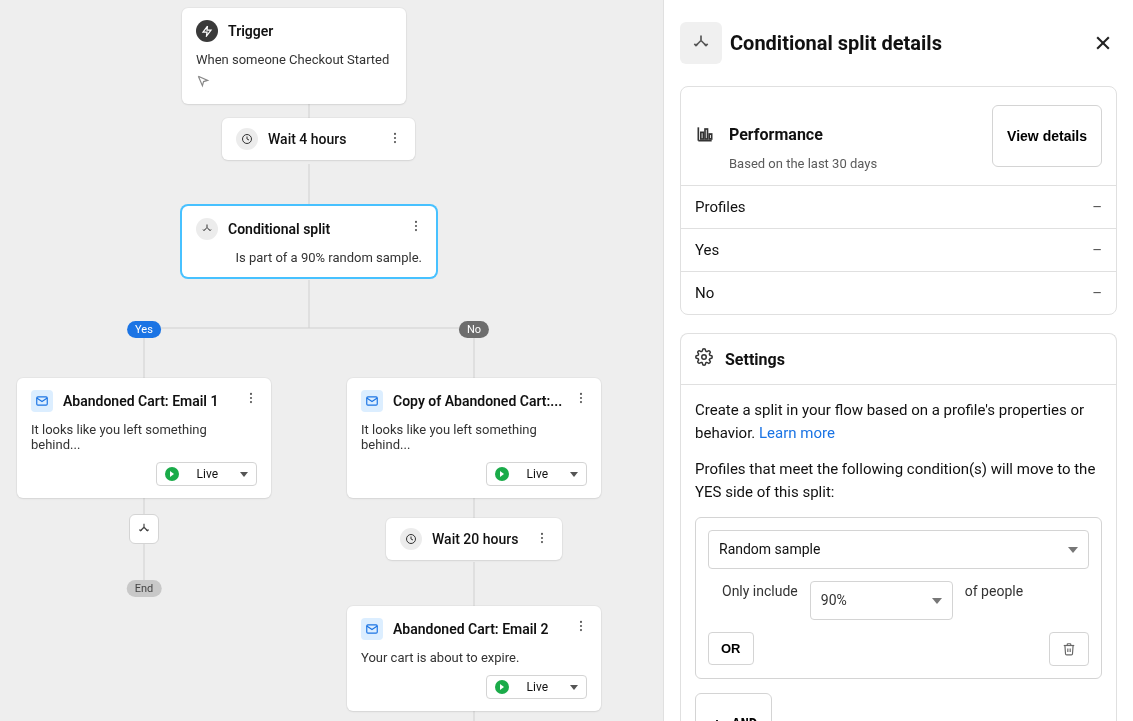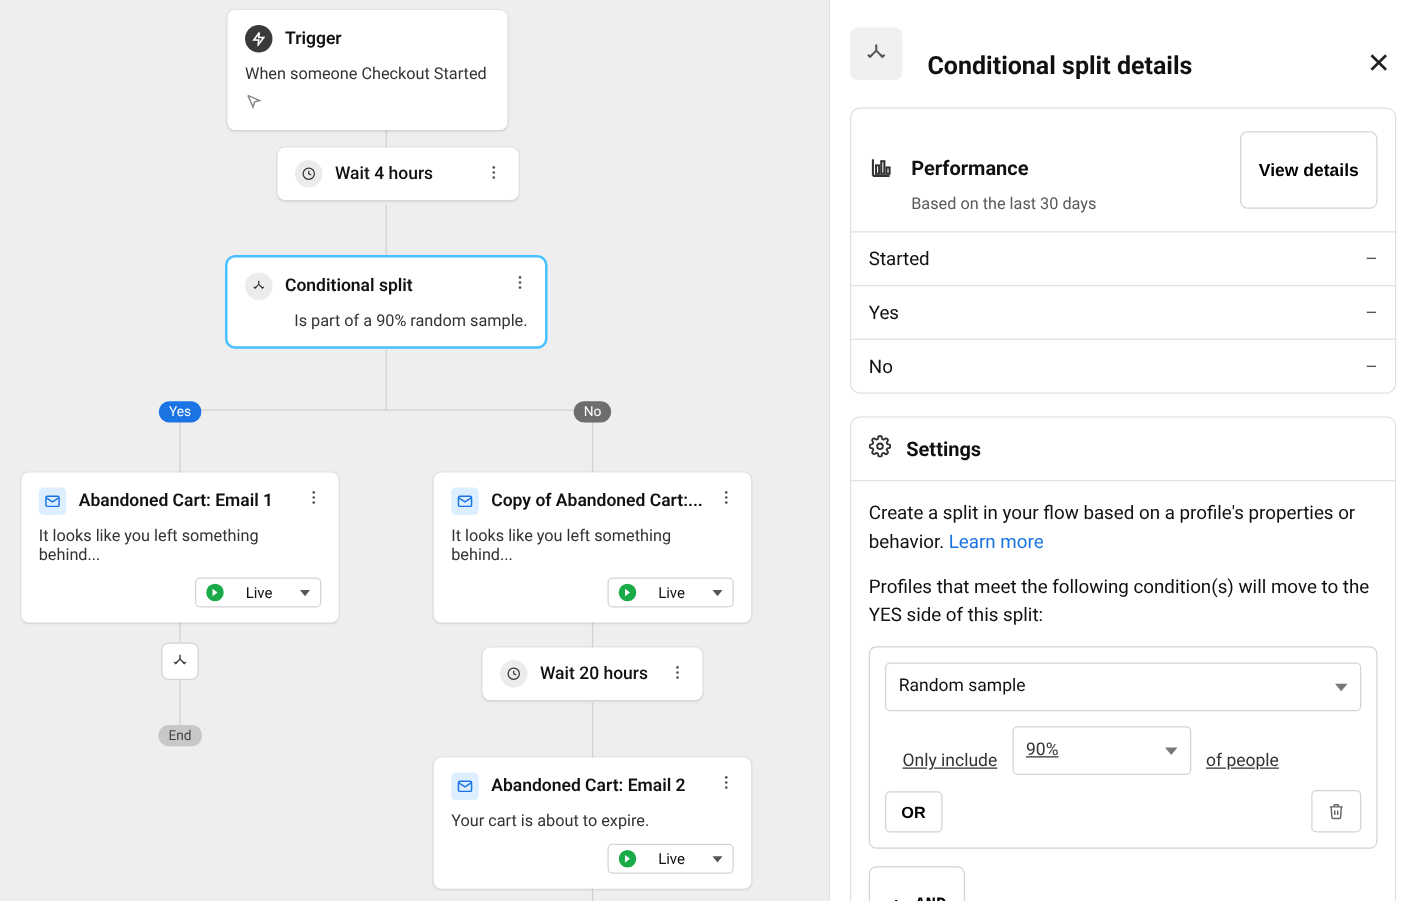--- a/index.html
+++ b/index.html
@@ -127,21 +127,21 @@
   .drawer {
     position:absolute;
     right:0; top:0;
     width:470px; height:721px;
     background:#fff;
     border-left:1px solid var(--border);
     display:flex; flex-direction:column;
     padding:22px 16px 16px 16px;
   }
   .drawer-header {
-    display:flex; align-items:flex-end; gap:20px;
+    display:flex; align-items:center; gap:8px;
     margin-bottom:22px;
   }
   .drawer-header .hicon {
     width:42px; height:42px; border-radius:6px;
     background:#f0f0f0;
     display:flex; align-items:center; justify-content:center;
   }
   .drawer-header .htitle {
     font-size:20px; font-weight:700; flex:1;
   }
@@ -199,27 +199,26 @@
     padding:8px 10px;
     font-size:14px;
     display:flex; align-items:center; justify-content:space-between;
   }
   .select .chev {
     width:0; height:0;
     border-left:5px solid transparent; border-right:5px solid transparent;
     border-top:6px solid #777;
   }
   .cond-line {
-    display:flex; align-items:flex-end; gap:12px;
+    display:flex; align-items:flex-start; gap:12px;
     margin-top:12px; font-size:14px; color:#333;
     padding-left:14px;
-    text-decoration:underline;
   }
   .cond-controls {
-    display:flex; align-items:center; justify-content:space-between;
+    display:flex; align-items:flex-start; justify-content:space-between;
     margin-top:12px;
     gap:30px;
   }
   .small-btn {
     border:1px solid var(--border2);
     background:#fff; border-radius:4px;
     padding:8px 12px; font-weight:600; font-size:13px;
   }
   .icon-btn {
     border:1px solid var(--border2);
@@ -471,21 +470,21 @@
           </svg>
       </div>
       <div>
         <div class="ptitle">Performance</div>
         <div class="psub">Based on the last 30 days</div>
       </div>
       <div class="spacer"></div>
       <button class="btn">View details</button>
     </div>
     <div class="metric-row">
-      <span>Started</span>
+      <span>Profiles</span>
       <span class="metric-val">–</span>
     </div>
     <div class="metric-row">
       <span>Yes</span>
       <span class="metric-val">–</span>
     </div>
     <div class="metric-row">
       <span>No</span>
       <span class="metric-val">–</span>
     </div>

